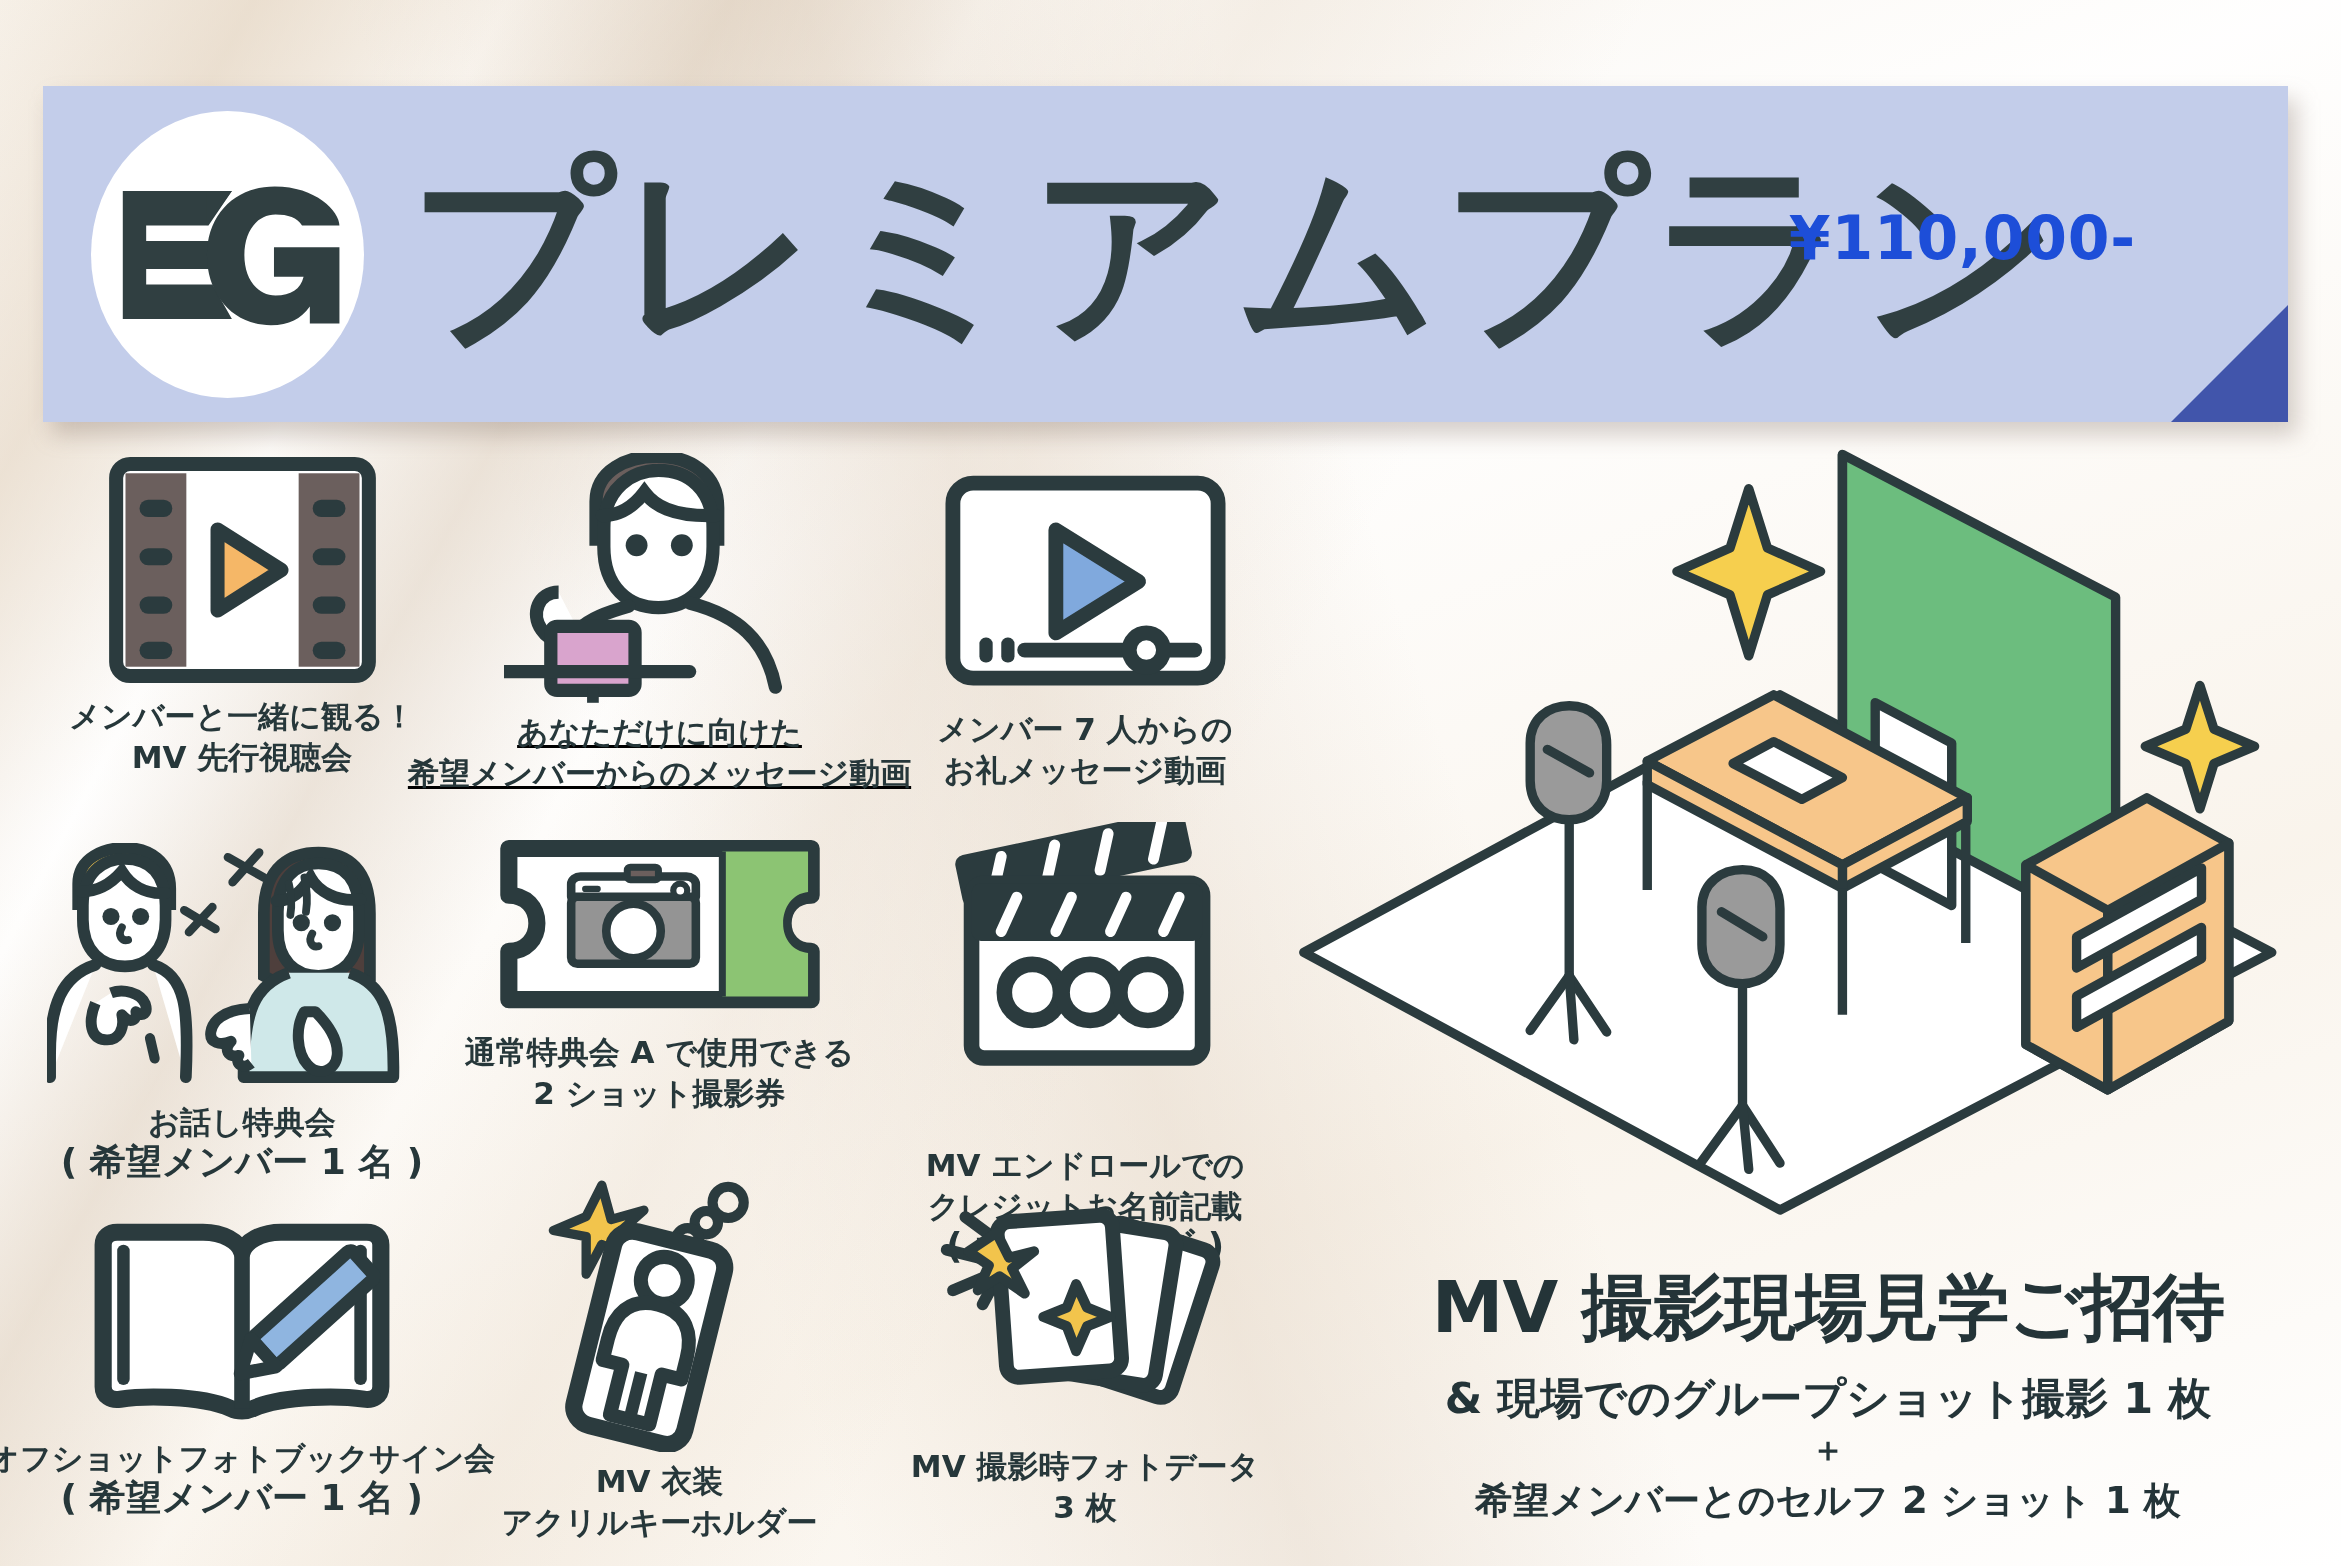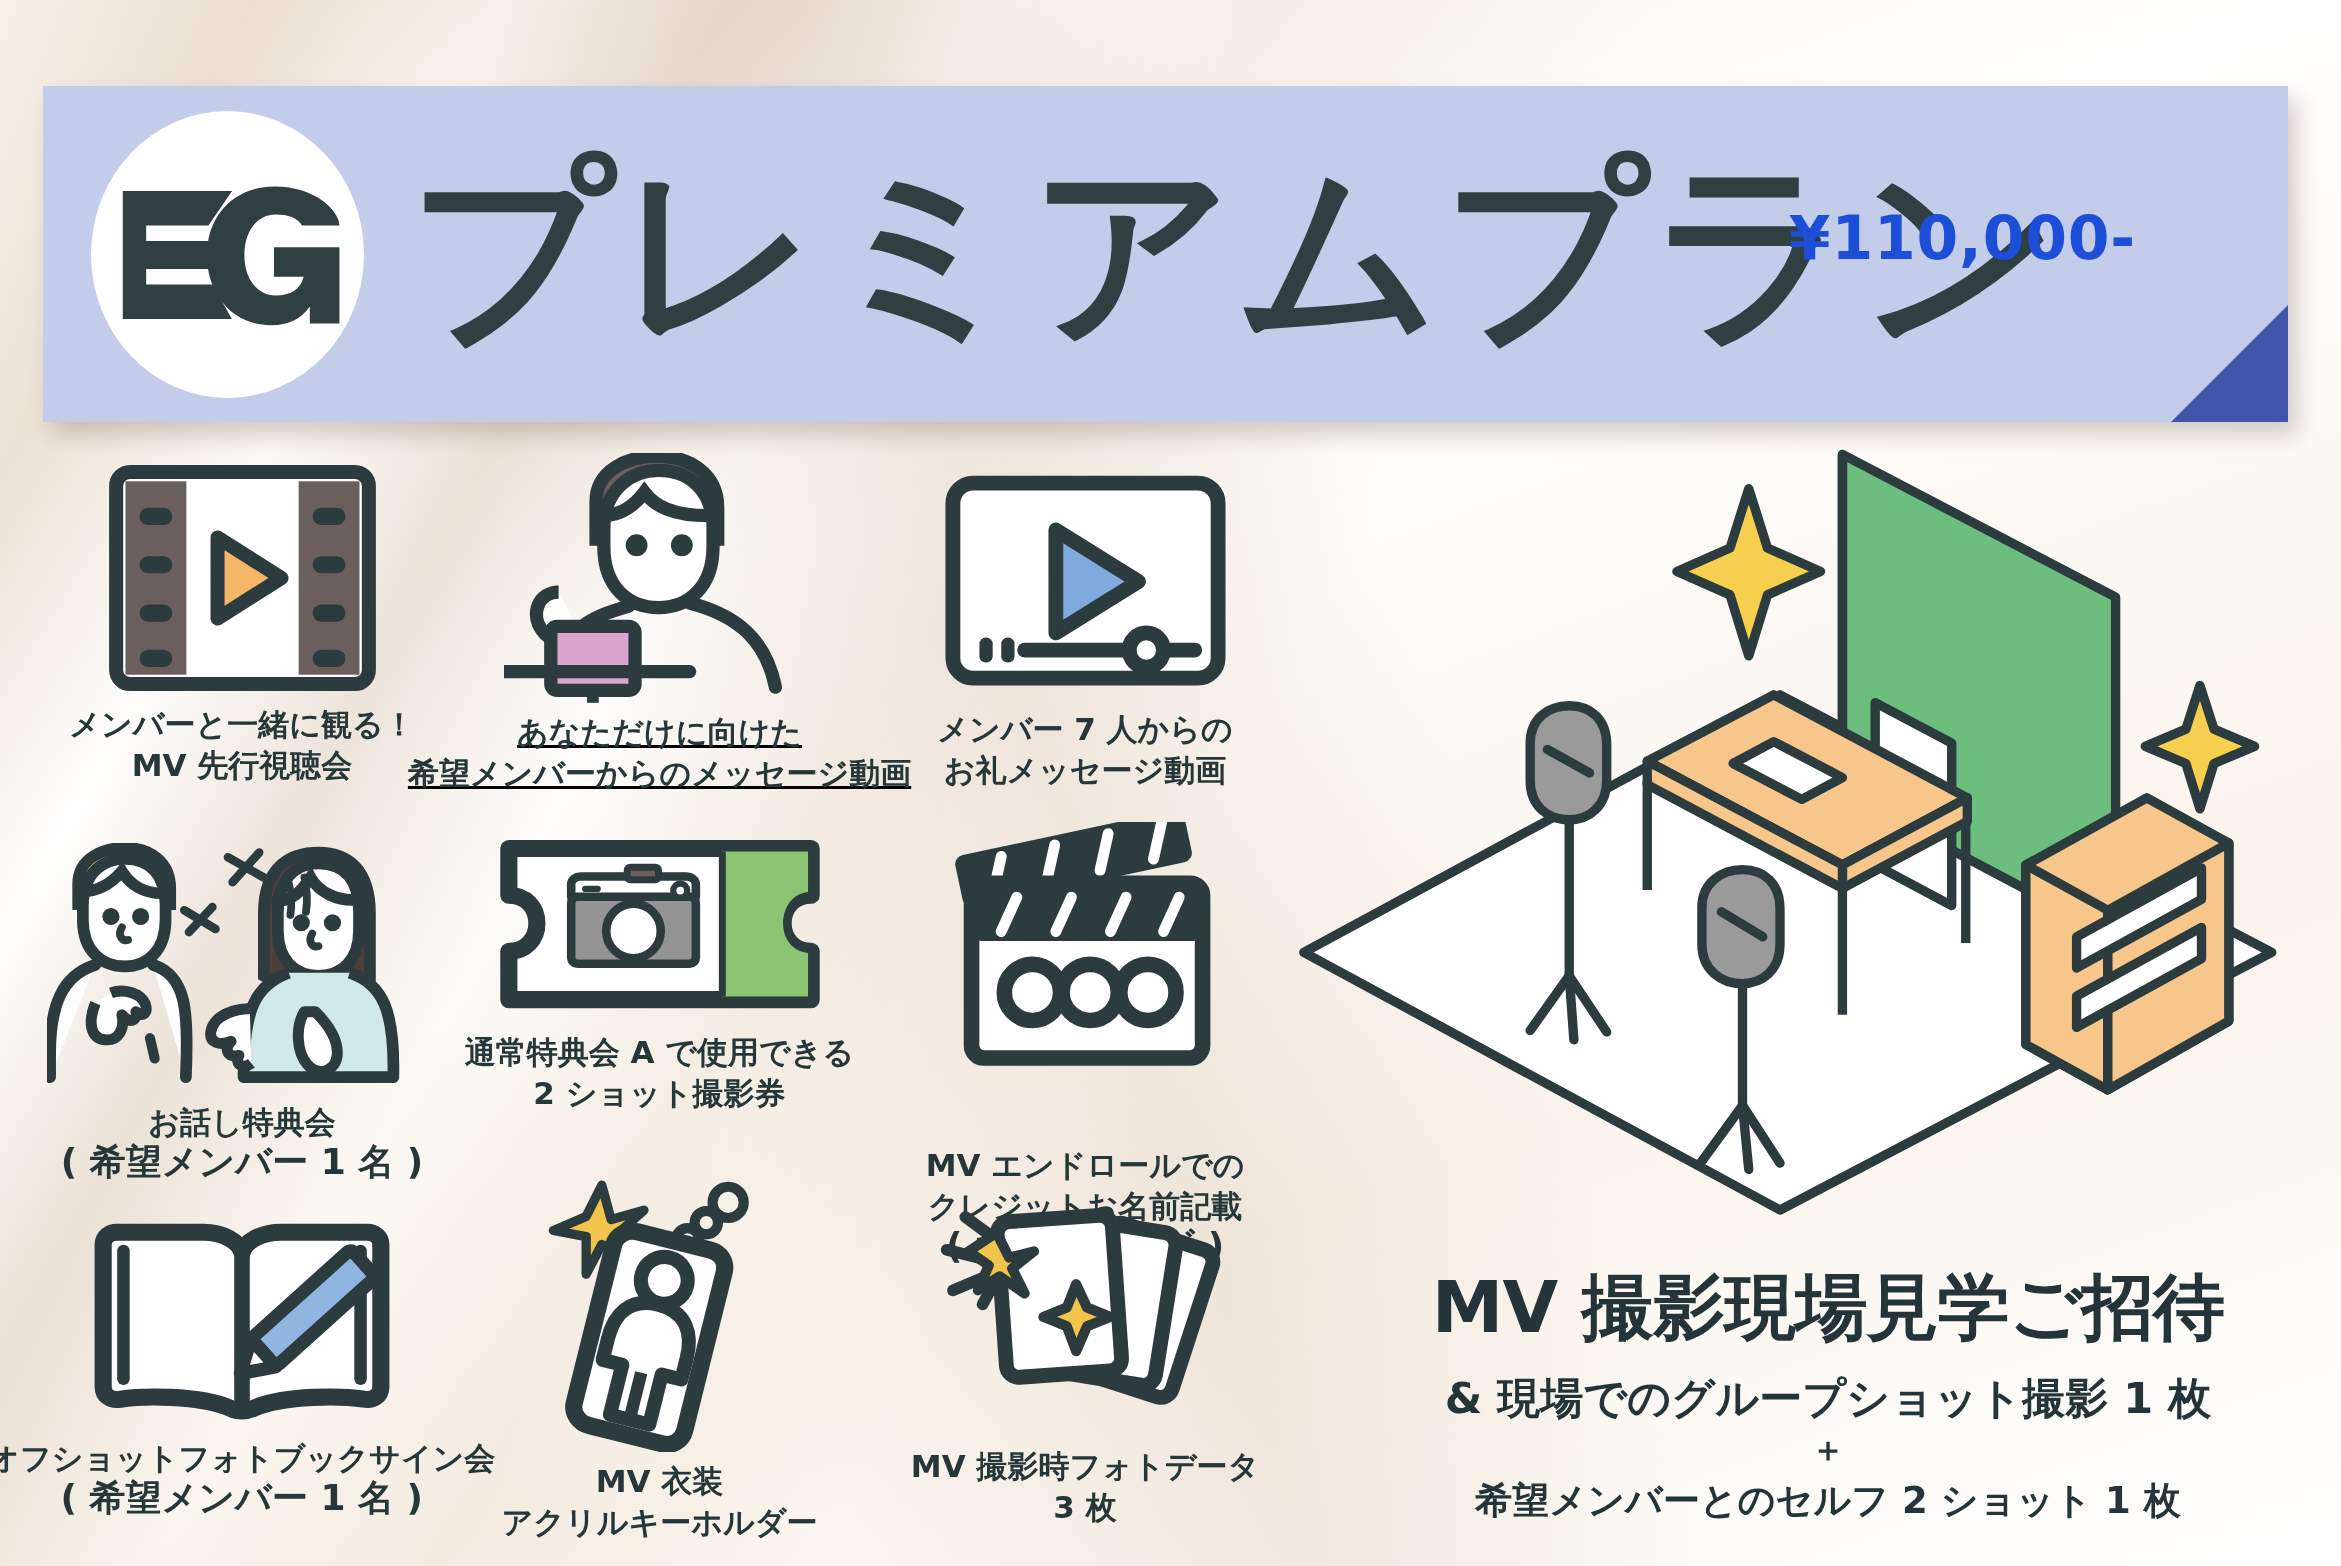--- a/index.html
+++ b/index.html
@@ -55,21 +55,21 @@
   .perk .caption{
     text-align:center;color:#26373a;font-weight:700;
     font-family:"DejaVu Sans","Liberation Sans",sans-serif;
     margin-top:9.4px;white-space:nowrap;
   }
   .caption .l{display:block;}
   .cap-main{font-size:31px;line-height:41px;}
   .cap-sub{font-size:36px;line-height:37px;}
 
   
-  .p1{left:0px;   top:8px;   width:422px;}
+  .p1{left:0px;   top:0px;   width:422px;}
   .p2{left:406px; top:0px;   width:445px;text-decoration:underline;}
   .p3{left:843px;top:13px;  width:422px;}
   
   .p4{left:0px;   top:390px; width:422px;}
   .p5{left:406px; top:383px; width:445px;}
   .p6{left:843px;top:369px; width:422px;gap:48px;}
   
   .p7{left:-7.8px; top:765px; width:437px;}
   .p8{left:406px; top:726px; width:445px;}
   .p9{left:843px;top:750px; width:422px;}

